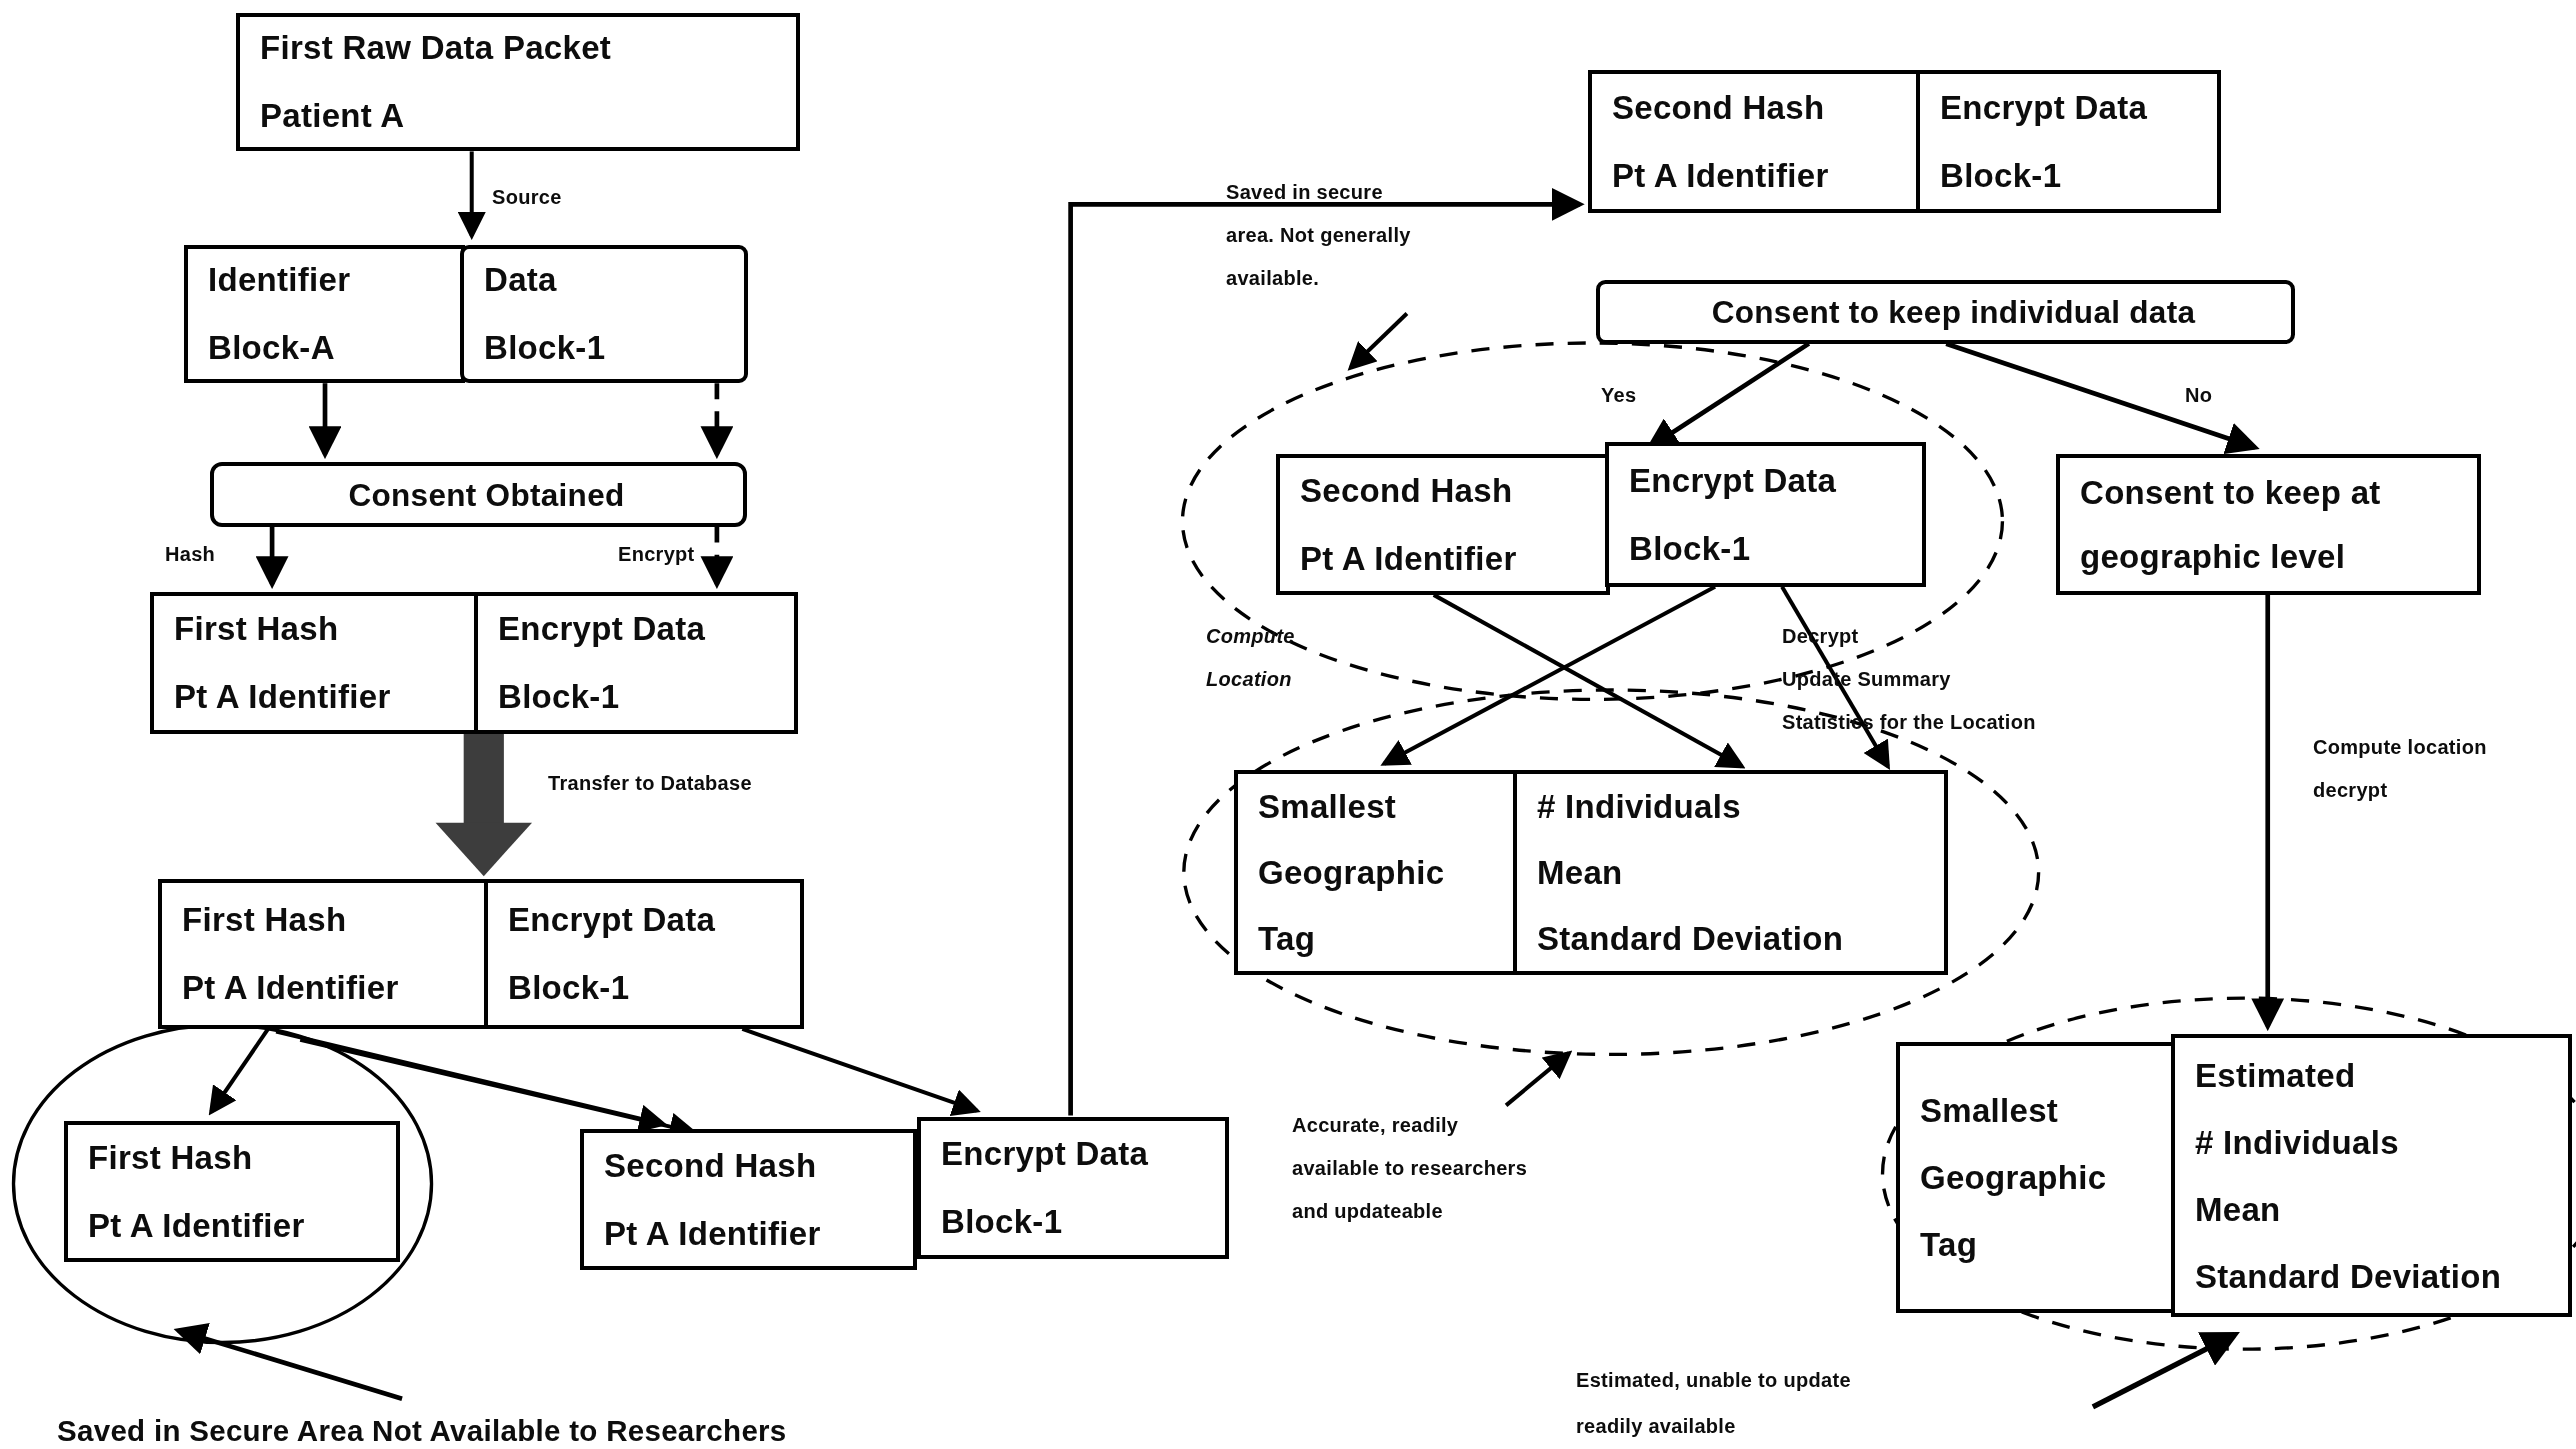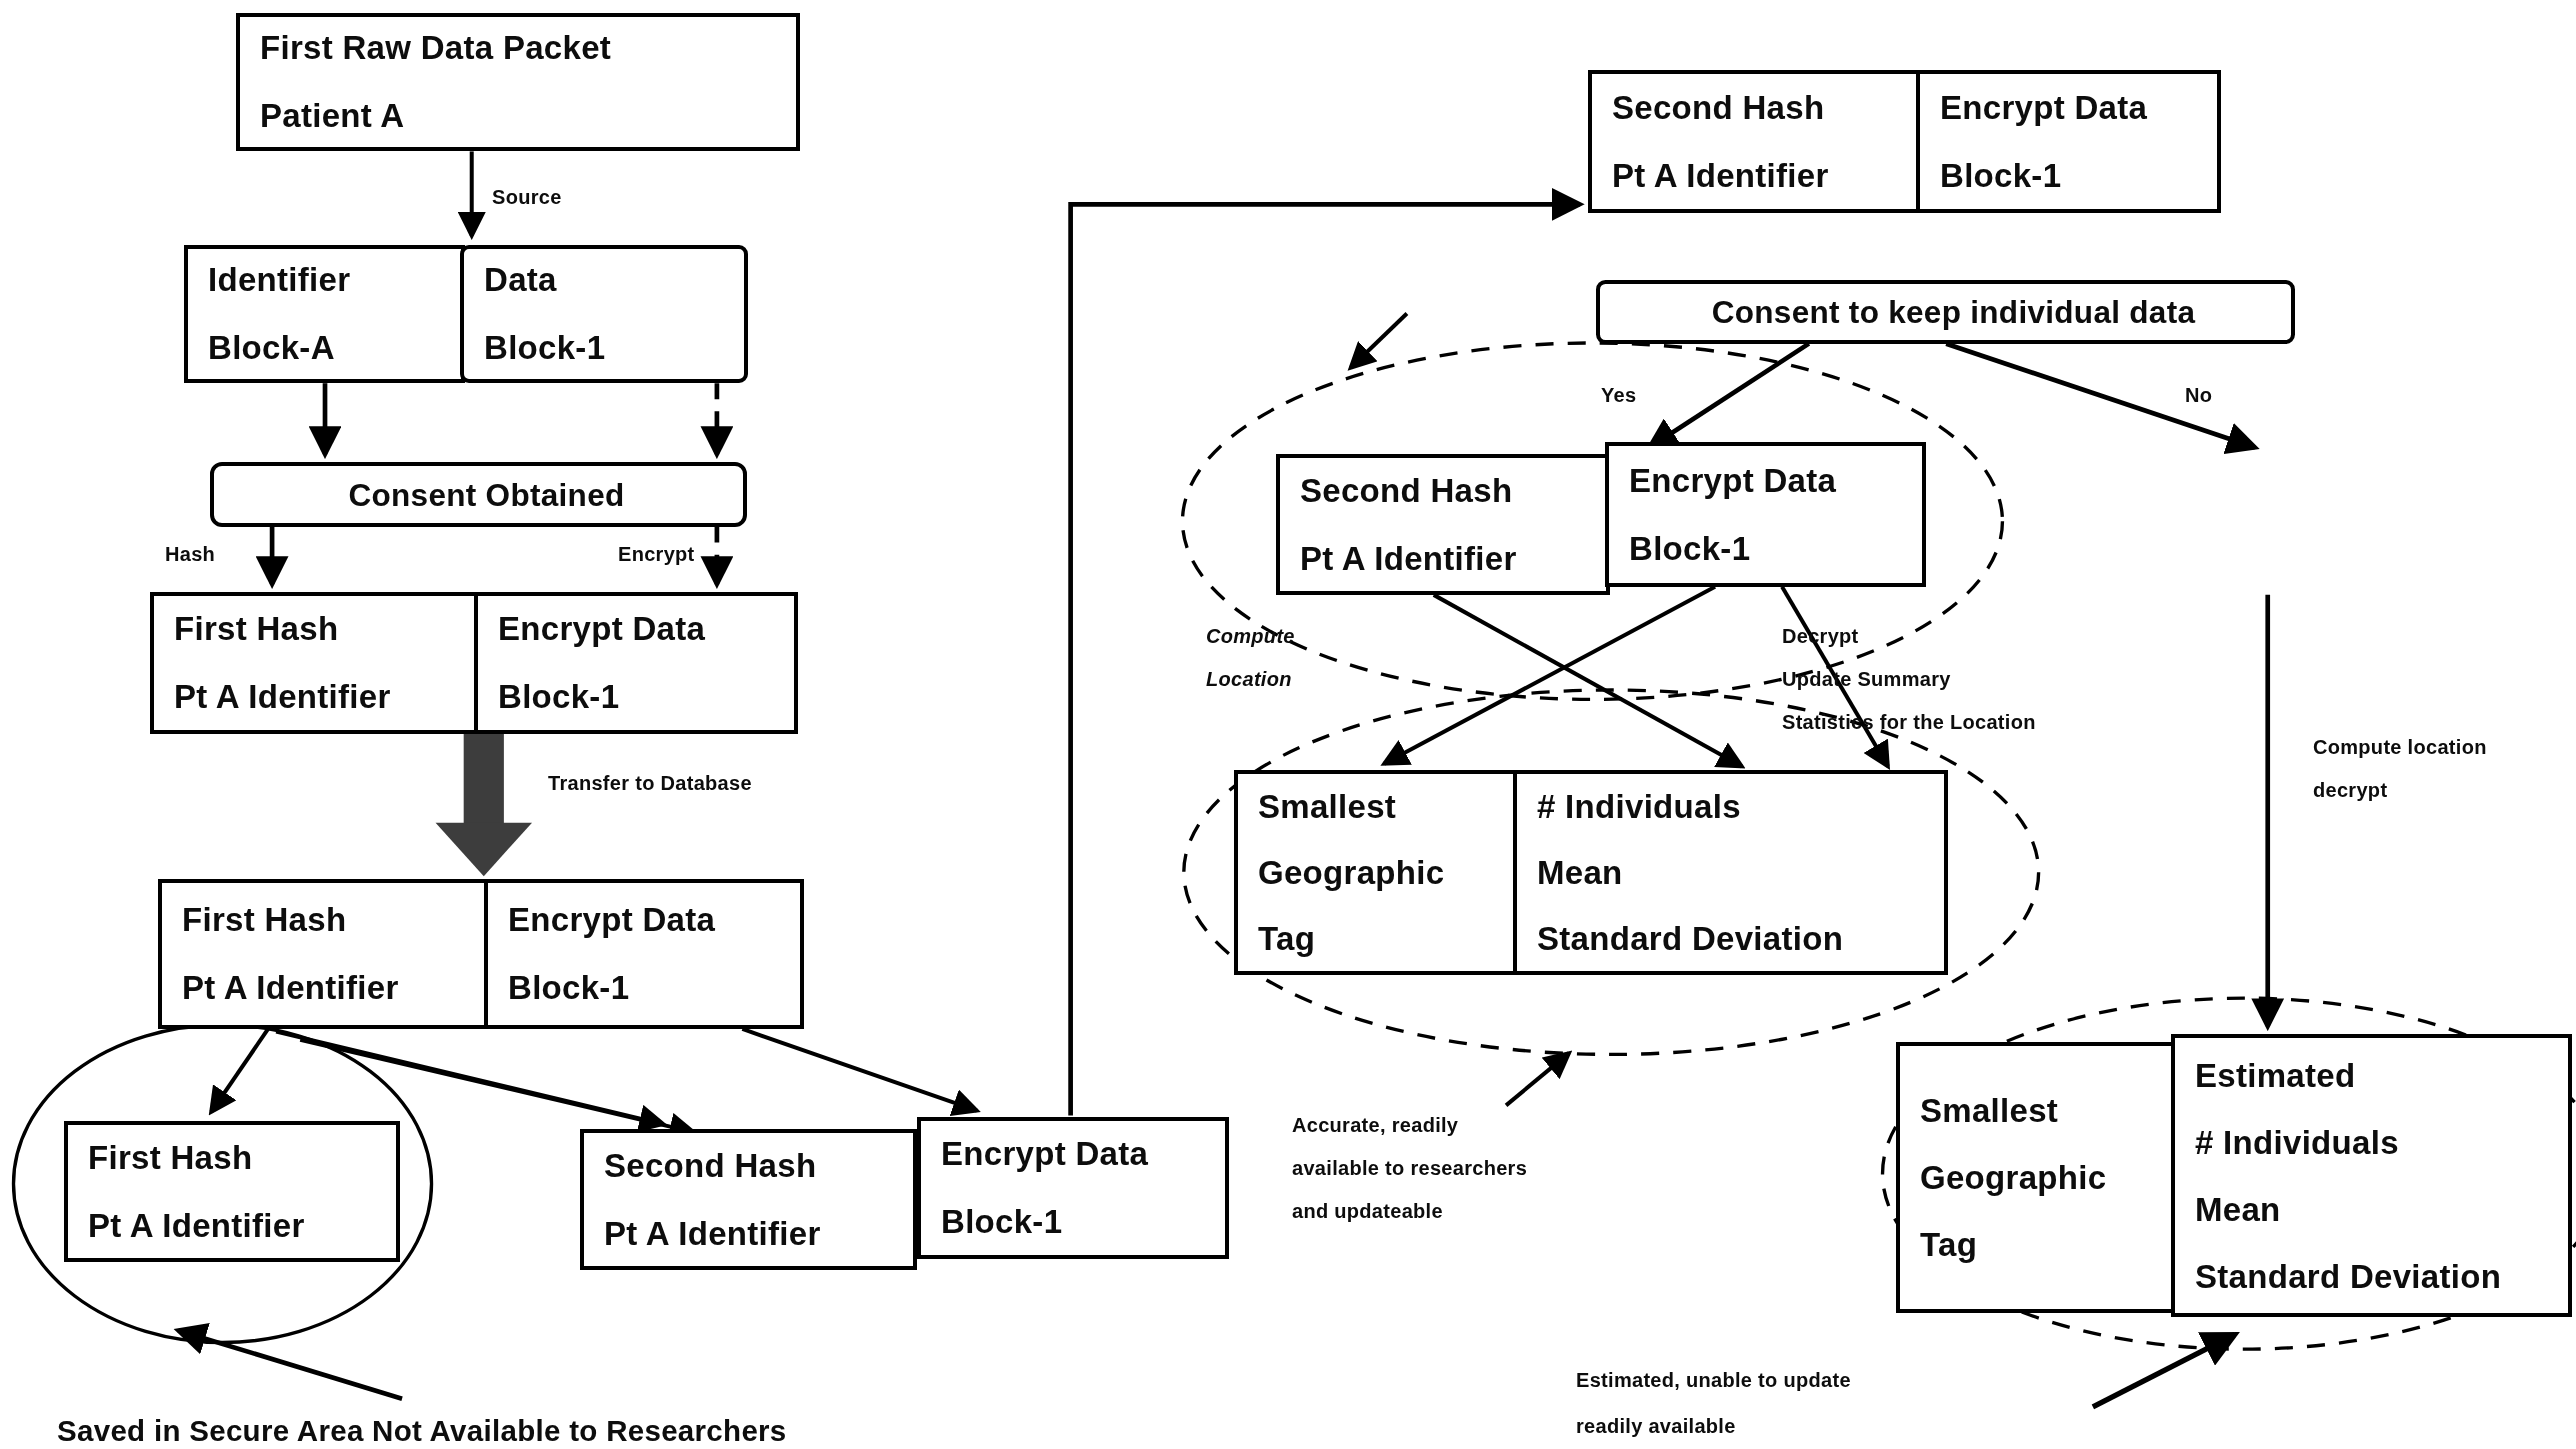--- a/index.html
+++ b/index.html
@@ -133,39 +133,44 @@
 
   <div class="box b-second-hash-sv">Second Hash
 Pt A Identifier</div>
   <div class="box b-encrypt-sv">Encrypt Data
 Block-1</div>
   <div class="box center b-consent-ind">Consent to keep individual data</div>
   <div class="box b-second-hash-yes">Second Hash
 Pt A Identifier</div>
   <div class="box b-encrypt-yes">Encrypt Data
 Block-1</div>
+  <div class="box b-consent-geo">Consent to keep at
+geographic level</div>
   <div class="box b-smallest-yes">Smallest
 Geographic
 Tag</div>
   <div class="box b-individuals-yes"># Individuals
 Mean
 Standard Deviation</div>
   <div class="box b-smallest-no">Smallest
 Geographic
 Tag</div>
   <div class="box b-individuals-no">Estimated
 # Individuals
 Mean
 Standard Deviation</div>
 
   <div class="lbl l-source">Source</div>
   <div class="lbl l-hash">Hash</div>
   <div class="lbl l-encrypt">Encrypt</div>
   <div class="lbl l-transfer">Transfer to Database</div>
   <div class="lbl l-saved-left">Saved in Secure Area Not Available to Researchers</div>
+  <div class="lbl l-saved-right">Saved in secure
+area. Not generally
+available.</div>
   <div class="lbl l-yes">Yes</div>
   <div class="lbl l-no">No</div>
   <div class="lbl l-compute">Compute
 Location</div>
   <div class="lbl l-decrypt">Decrypt
 Update Summary
 Statistics for the Location</div>
   <div class="lbl l-comp-dec">Compute location
 decrypt</div>
   <div class="lbl l-accurate">Accurate, readily

